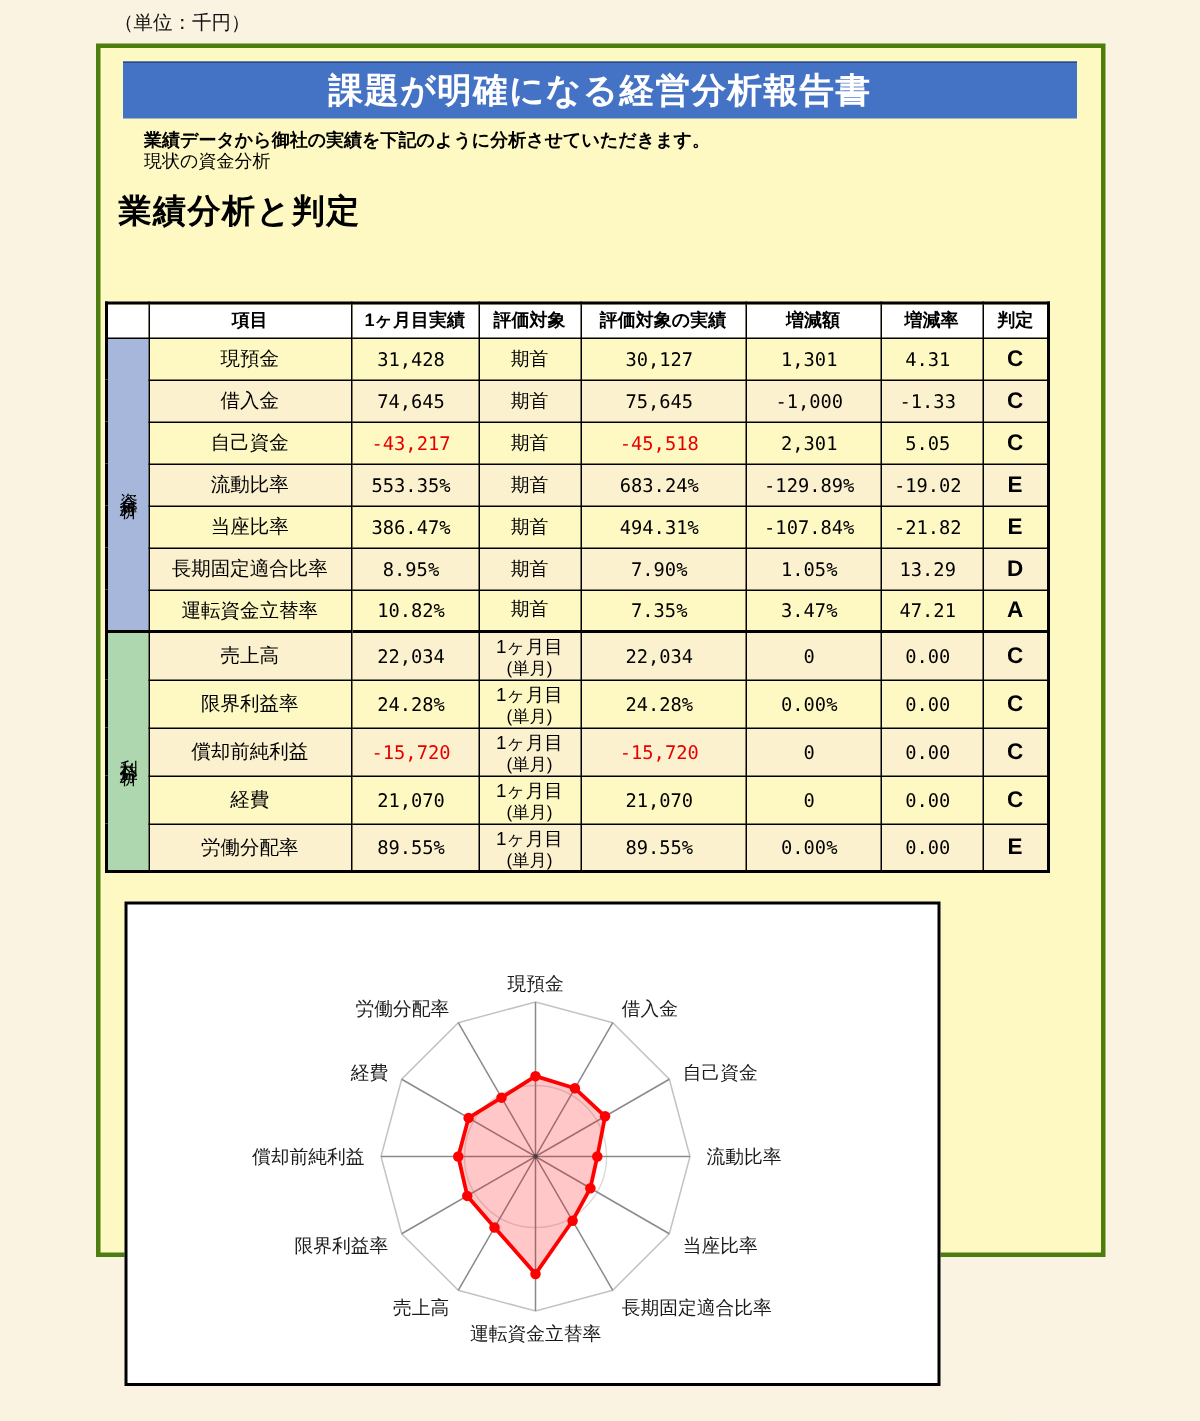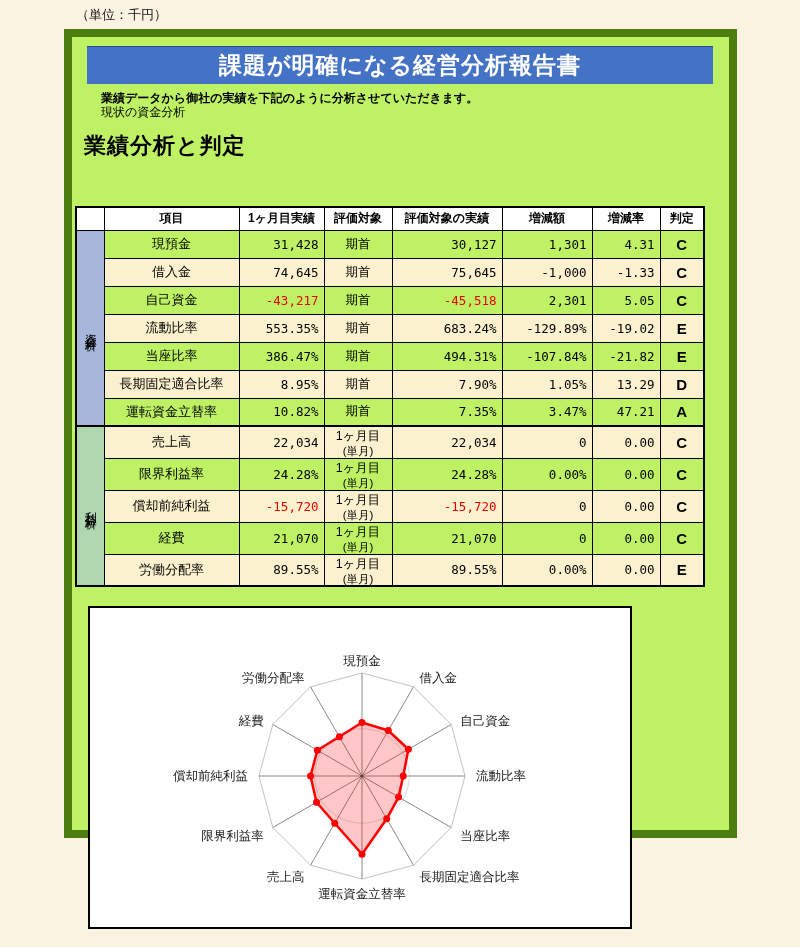--- a/index.html
+++ b/index.html
@@ -11,22 +11,22 @@
     position:relative;
     overflow:hidden;
   }
   .unit-label {
     position:absolute; left:64px; top:6px;
     font-size:13px; color:#111;margin-left:12px;
   }
   .content-box {
     position:absolute; left:64px; top:29px;
     width:673px; height:809px;
-    background:#bef264;
-    border:8px solid #4d7c0f;
+    background:#fef9c3;
+    border:3px solid #4d7c0f;
   }
   .title-bar {
     position:absolute; left:15px; right:16px; top:9px;
     height:38px;
     background: var(--accent, #4472c4);
     border-top:1px solid #2a4a8f;
     text-align:center;
   }
   .title-bar span {
     color:#fff; font-size:23px; font-weight:bold;
@@ -70,21 +70,21 @@
   td.group-cell {
     writing-mode: vertical-rl;
     text-orientation: upright;
     text-align:center;
     font-size:12px;
     letter-spacing:2px;
     padding:4px 0;
   }
   td.c-item { text-align:center; font-size:13px; }
   td.num {
-    text-align:right; padding-right:5px;
+    text-align:center; padding-right:5px;
     font-size:12.5px;
     font-family:"DejaVu Sans Mono", monospace;
   }
   td.c-eval { text-align:center; font-size:12.5px; }
   td.c-eval .l2line { font-size:11.5px; line-height:10px; padding-top:1px; }
   td.c-grade { text-align:center; font-size:15px; font-weight:bold; }
   td.neg { color: var(--neg, #e80000); }
   tr.cream td { background: var(--cream, #fcf1ce); }
   tr.cream td.group-cell, tr td.group-cell { background: inherit; }
 

